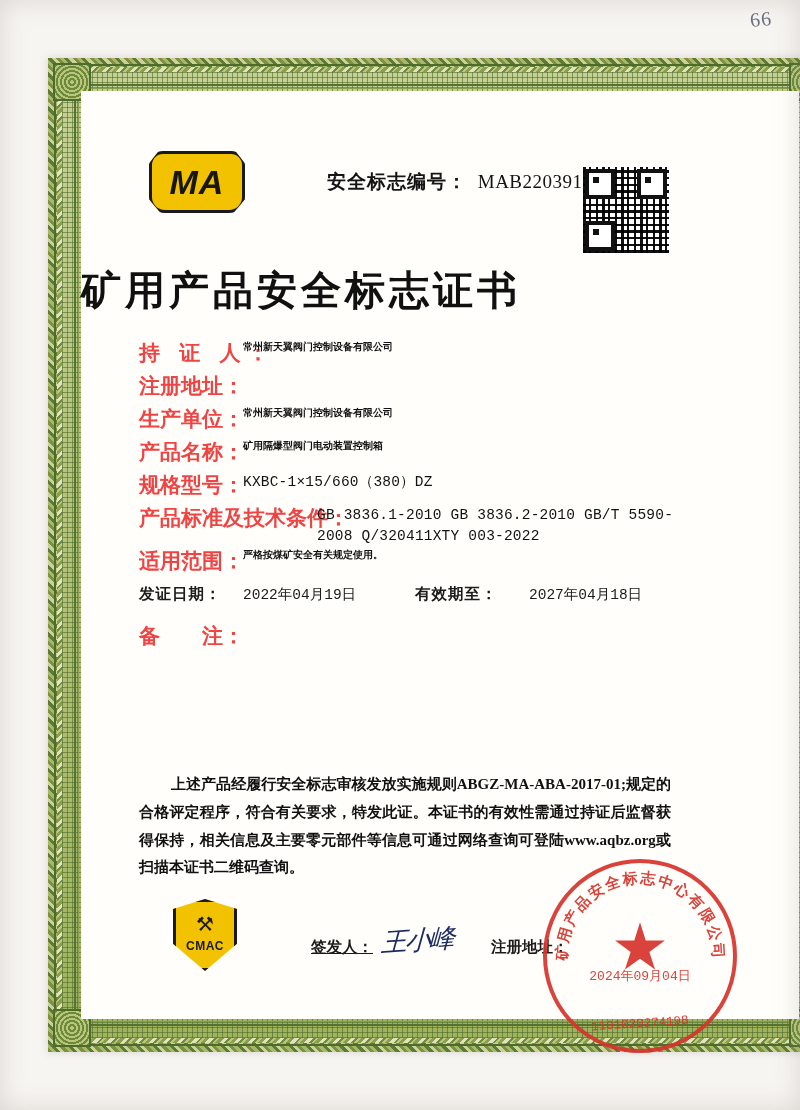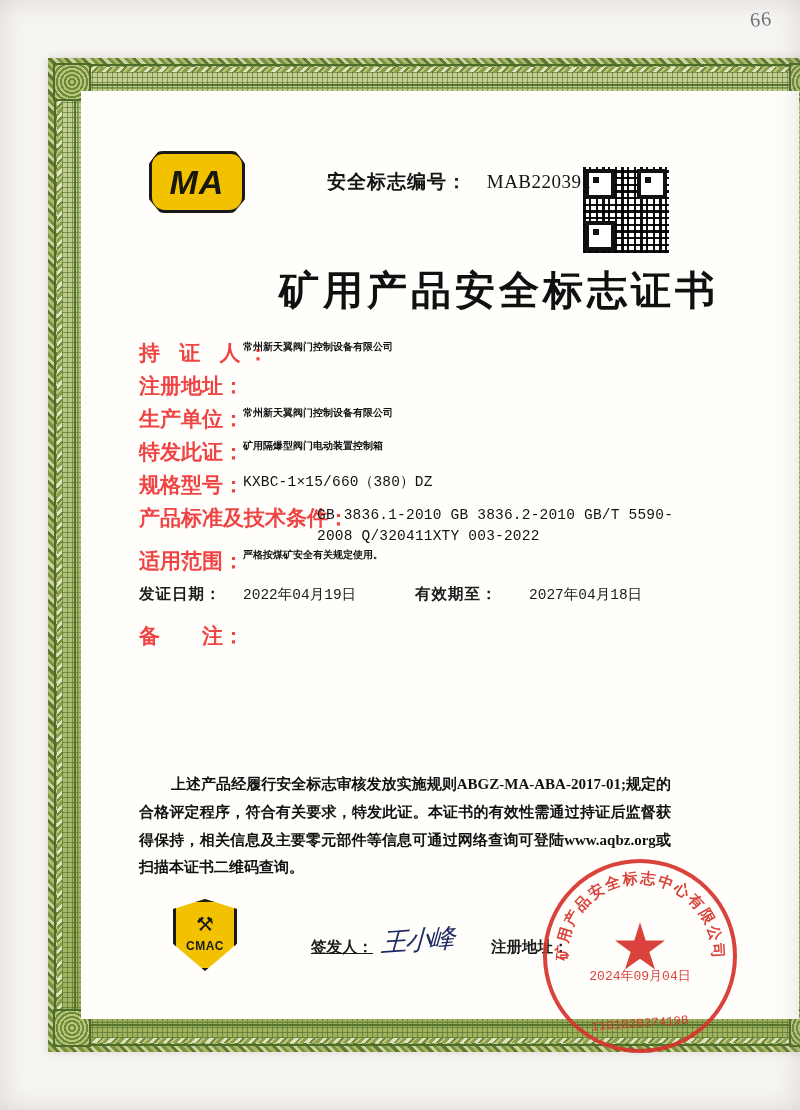--- a/index.html
+++ b/index.html
@@ -177,29 +177,29 @@
   #serial-line {
     position: absolute;
     left: 246px;
     top: 78px;
     font-family: "Liberation Serif", serif;
     font-size: 19px;
     color: #141414;
     white-space: nowrap;
   }
   #serial-label { font-weight: bold; letter-spacing: 1px; }
-  #serial-value { margin-left: 15px; letter-spacing: .5px; }
+  #serial-value { margin-left: 6px; letter-spacing: .5px; }
 
   
   #cert-title {
     position: absolute;
     left: 0;
     top: 172px;
     width: 638px;
-    text-align: right;
+    text-align: left;
     font-family: "Liberation Serif", serif;
     font-weight: bold;
     font-size: 40px;
     letter-spacing: 4px;
     color: #101010;
   }
 
   
   #fields {
     position: absolute;
@@ -460,21 +460,21 @@
           <span class="field-label">注册地址：</span>
         </div>
 
         <div class="field-row">
           <span class="field-label">生产单位：</span>
           <span class="field-value">常州新天翼阀门控制设备有限公司</span>
         </div>
 
 
         <div class="field-row">
-          <span class="field-label">特发此证：</span>
+          <span class="field-label">产品名称：</span>
           <span class="field-value">矿用隔爆型阀门电动装置控制箱</span>
         </div>
 
         <div class="field-row">
           <span class="field-label">规格型号：</span>
           <span class="field-value mono">KXBC-1×15/660（380）DZ</span>
         </div>
 
         <div class="field-row wide">
           <span class="field-label">产品标准及技术条件：</span>

